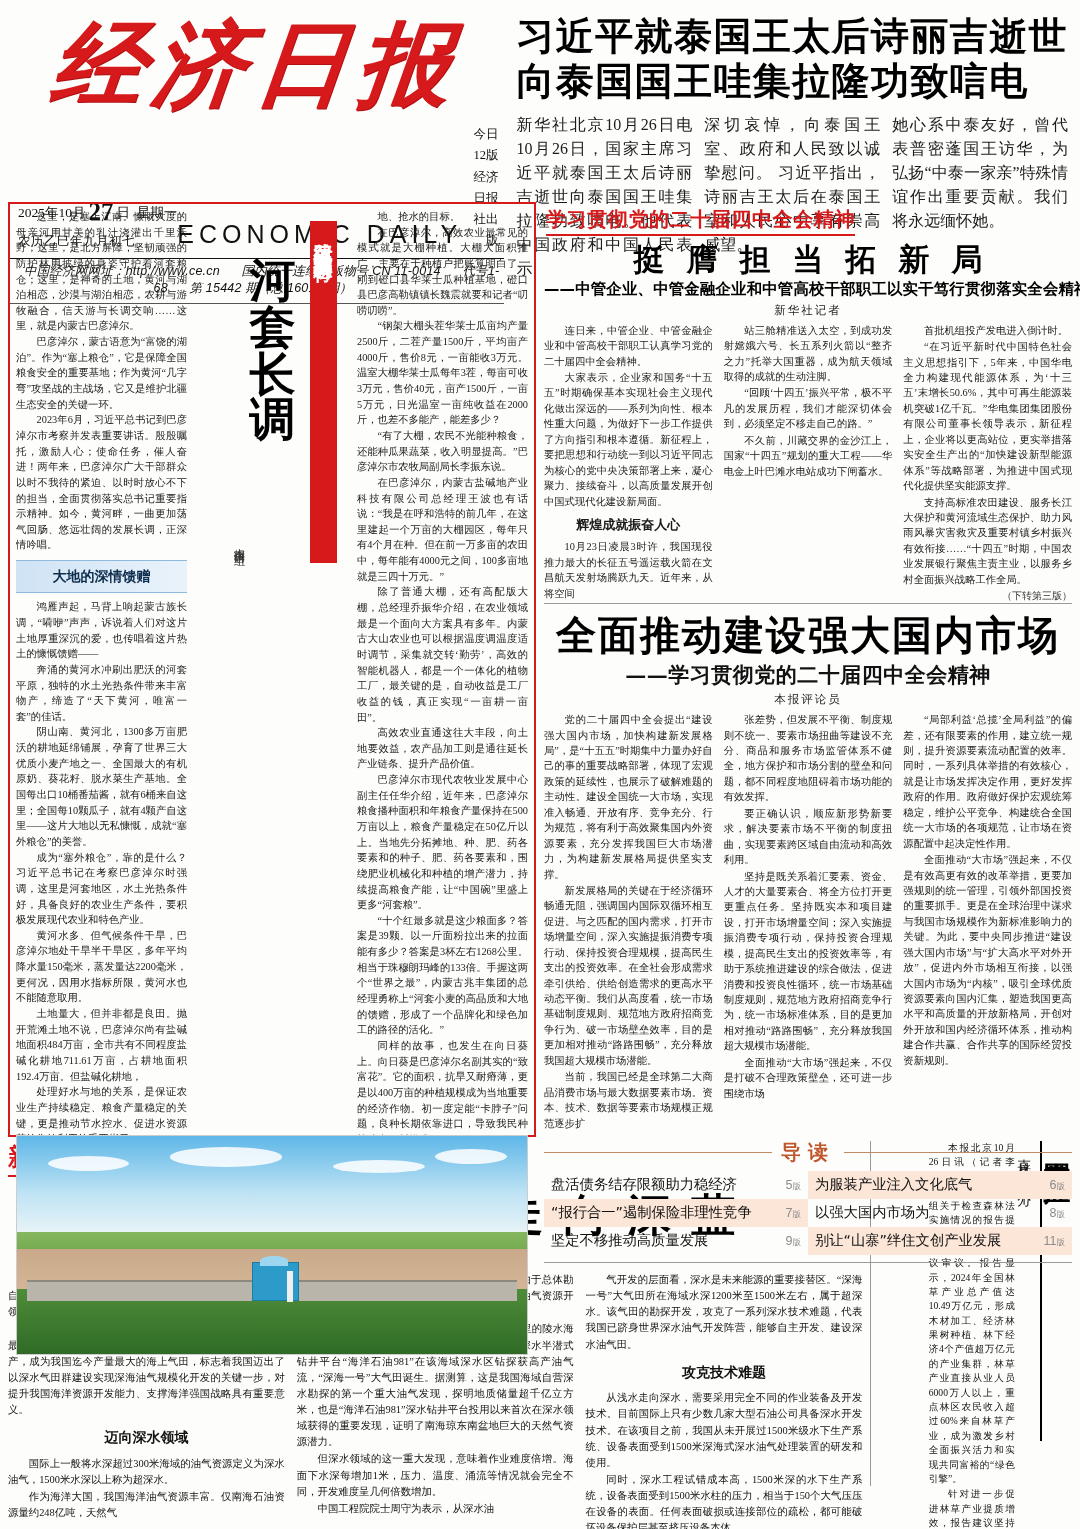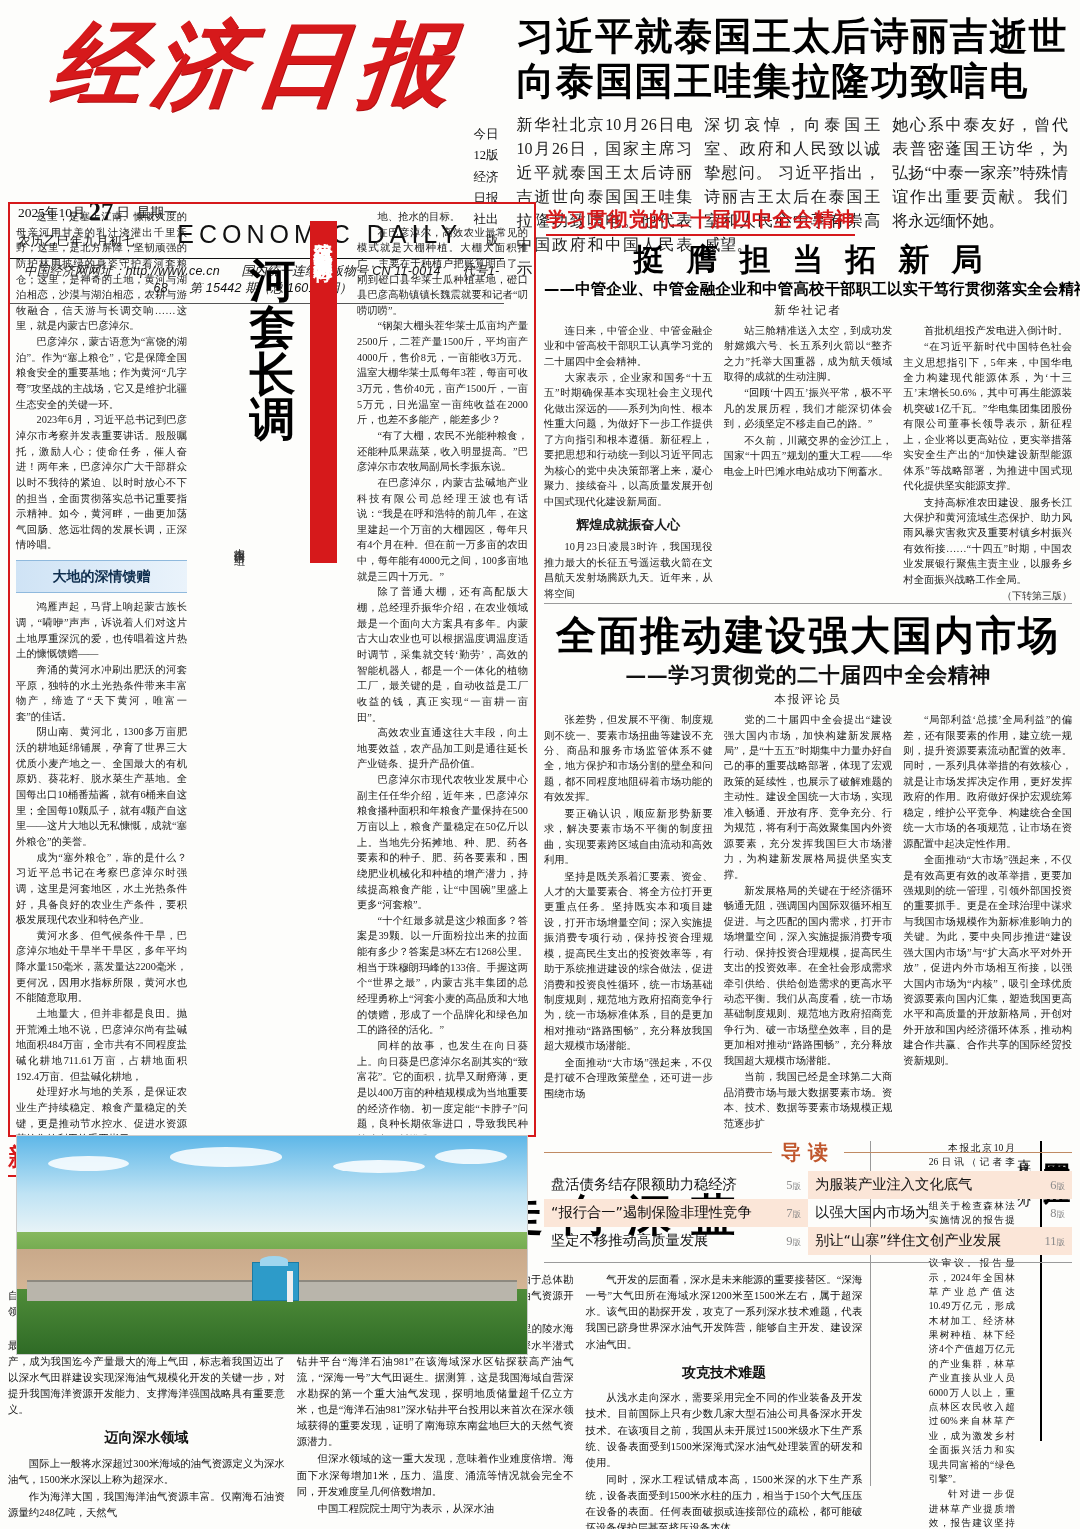--- a/index.html
+++ b/index.html
@@ -141,21 +141,21 @@
 
   
   .guide{margin-top:7px;}
   .guide-hd{display:flex;align-items:center;gap:9px;margin-bottom:5px;}
   .guide-hd .ln{flex:1;height:1px;background:#c08a63;}
   .guide-hd .tx{font-family:"DejaVu Sans",sans-serif;font-weight:bold;font-size:20px;color:#c0562c;letter-spacing:7px;}
   .guide-grid{display:flex;gap:0;}
   .guide-col{flex:1;}
   .g-row{display:flex;align-items:baseline;justify-content:space-between;padding:4.5px 7px;font-family:"DejaVu Sans",sans-serif;font-size:14.3px;color:#111;white-space:nowrap;}
   .g-row.alt{background:#fbe6d8;}
-  .g-row .pg{font-family:Liberation Serif, serif;font-size:12.5px;color:#8b8b8b;padding-left:10px;}
+  .g-row .pg{font-family:Liberation Sans, sans-serif;font-size:12.5px;color:#8b8b8b;padding-left:10px;}
   .g-row .pg i{font-style:normal;font-size:8.5px;}
   .guide-bottom{border-top:1px solid #9a9a9a;margin-top:7px;}
 
   
   .bottom{display:flex;gap:8px;margin-top:4px;height:345px;}
   .bt-left{width:860px;}
   .bt-right{width:196px;display:flex;flex-direction:row-reverse;border-left:1px solid #999;padding-left:6px;}
   .bt-kicker{
     display:inline-block;font-family:"DejaVu Sans",sans-serif;font-weight:bold;color:#d6191b;
     font-size:24px;letter-spacing:.5px;border-bottom:2.6px solid #d6191b;padding-bottom:2px;margin-bottom:3px;
@@ -312,29 +312,29 @@
           </div>
         </div>
       </div>
 
       <div class="blk" style="border-bottom:none;">
         <div class="h-big2">全面推动建设强大国内市场</div>
         <div class="h-sub2">——学习贯彻党的二十届四中全会精神</div>
         <div class="h-byline">本报评论员</div>
         <div class="cols3">
           <div class="c">
+            <p>党的二十届四中全会提出“建设强大国内市场，加快构建新发展格局”，是“十五五”时期集中力量办好自己的事的重要战略部署，体现了宏观政策的延续性，也展示了破解难题的主动性。建设全国统一大市场，实现准入畅通、开放有序、竞争充分、行为规范，将有利于高效聚集国内外资源要素，充分发挥我国巨大市场潜力，为构建新发展格局提供坚实支撑。</p>
+            <p>新发展格局的关键在于经济循环畅通无阻，强调国内国际双循环相互促进。与之匹配的国内需求，打开市场增量空间，深入实施提振消费专项行动、保持投资合理规模，提高民生支出的投资效率。在全社会形成需求牵引供给、供给创造需求的更高水平动态平衡。我们从高度看，统一市场基础制度规则、规范地方政府招商竞争行为、破一市场壁垒效率，目的是更加相对推动“路路围畅”，充分释放我国超大规模市场潜能。</p>
+            <p>当前，我国已经是全球第二大商品消费市场与最大数据要素市场。资本、技术、数据等要素市场规模正规范逐步扩</p>
+          </div>
+          <div class="c">
             <p>张差势，但发展不平衡、制度规则不统一、要素市场扭曲等建设不充分、商品和服务市场监管体系不健全，地方保护和市场分割的壁垒和问题，都不同程度地阻碍着市场功能的有效发挥。</p>
             <p>要正确认识，顺应新形势新要求，解决要素市场不平衡的制度扭曲，实现要素跨区域自由流动和高效利用。</p>
             <p>坚持是既关系着汇要素、资金、人才的大量要素合、将全方位打开更更重点任务。坚持既实本和项目建设，打开市场增量空间；深入实施提振消费专项行动，保持投资合理规模，提高民生支出的投资效率等，有助于系统推进建设的综合做法，促进消费和投资良性循环，统一市场基础制度规则，规范地方政府招商竞争行为，统一市场标准体系，目的是更加相对推动“路路围畅”，充分释放我国超大规模市场潜能。</p>
             <p>全面推动“大市场”强起来，不仅是打破不合理政策壁垒，还可进一步围绕市场</p>
-          </div>
-          <div class="c">
-            <p>党的二十届四中全会提出“建设强大国内市场，加快构建新发展格局”，是“十五五”时期集中力量办好自己的事的重要战略部署，体现了宏观政策的延续性，也展示了破解难题的主动性。建设全国统一大市场，实现准入畅通、开放有序、竞争充分、行为规范，将有利于高效聚集国内外资源要素，充分发挥我国巨大市场潜力，为构建新发展格局提供坚实支撑。</p>
-            <p>新发展格局的关键在于经济循环畅通无阻，强调国内国际双循环相互促进。与之匹配的国内需求，打开市场增量空间，深入实施提振消费专项行动、保持投资合理规模，提高民生支出的投资效率。在全社会形成需求牵引供给、供给创造需求的更高水平动态平衡。我们从高度看，统一市场基础制度规则、规范地方政府招商竞争行为、破一市场壁垒效率，目的是更加相对推动“路路围畅”，充分释放我国超大规模市场潜能。</p>
-            <p>当前，我国已经是全球第二大商品消费市场与最大数据要素市场。资本、技术、数据等要素市场规模正规范逐步扩</p>
           </div>
           <div class="c">
             <p>“局部利益‘总揽’全局利益”的偏差，还有限要素的作用，建立统一规则，提升资源要素流动配置的效率。同时，一系列具体举措的有效核心，就是让市场发挥决定作用，更好发挥政府的作用。政府做好保护宏观统筹稳定，维护公平竞争、构建统合全国统一大市场的各项规范，让市场在资源配置中起决定性作用。</p>
             <p>全面推动“大市场”强起来，不仅是有效高更有效的改革举措，更要加强规则的统一管理，引领外部国投资的重要抓手。更是在全球治理中谋求与我国市场规模作为新标准影响力的关键。为此，要中央同步推进“建设强大国内市场”与“扩大高水平对外开放”，促进内外市场相互衔接，以强大国内市场为“内核”，吸引全球优质资源要素向国内汇集，塑造我国更高水平和高质量的开放新格局，开创对外开放和国内经济循环体系，推动构建合作共赢、合作共享的国际经贸投资新规则。</p>
           </div>
         </div>
       </div>
 
       <div class="guide">
         <div class="guide-hd">

